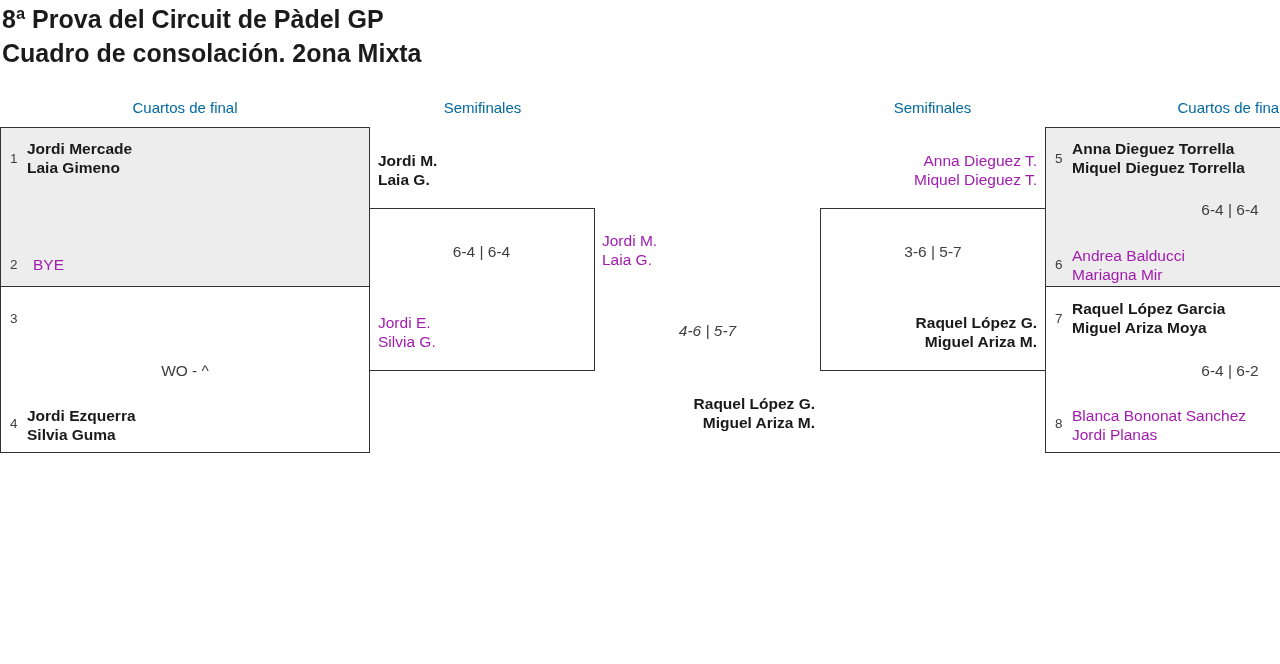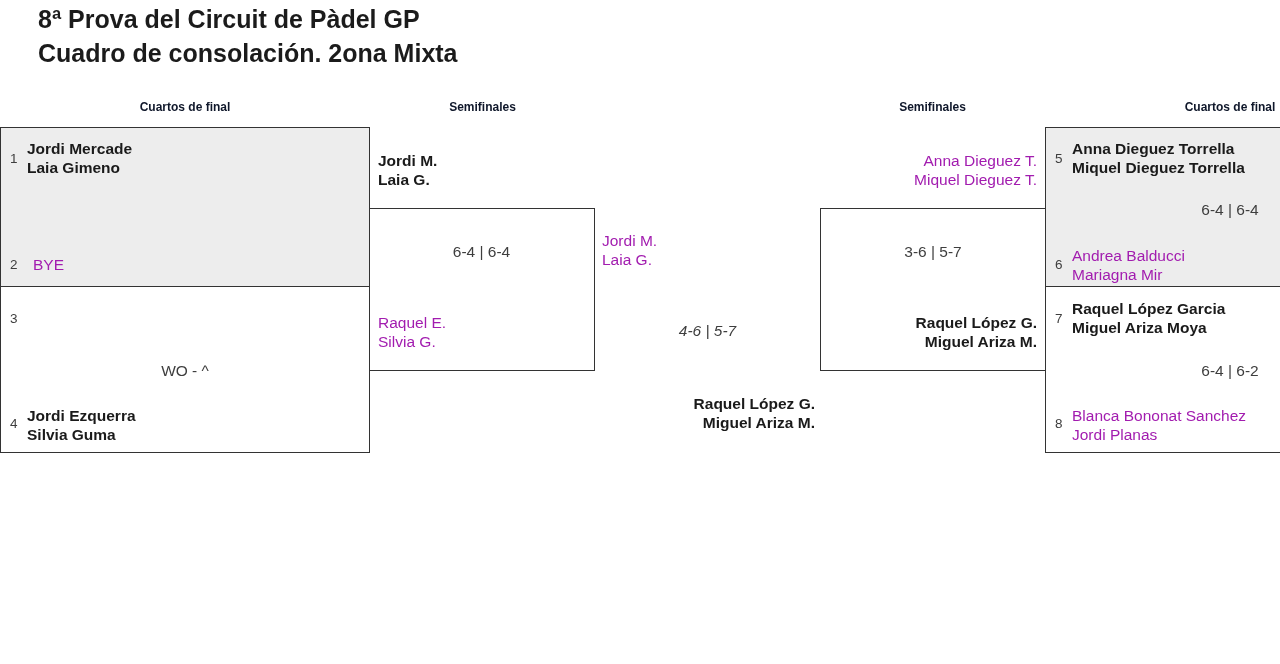--- a/index.html
+++ b/index.html
@@ -1,23 +1,23 @@
 <!DOCTYPE html>
 <html><head>
 <meta charset="utf-8">
 <style>
   html,body{margin:0;padding:0;}
   .canvas{position:relative;width:1280px;height:664px;overflow:hidden;background:#ffffff;
           font-family:"Liberation Sans",sans-serif;}
-  .title{position:absolute;left:2px;top:2px;font-size:25px;line-height:34px;font-weight:700;color:#1b1b1b;margin-left:36px;}
+  .title{position:absolute;left:2px;top:2px;font-size:25px;line-height:34px;font-weight:700;color:#1b1b1b;}
   .logo{position:absolute;left:1048px;top:4px;width:232px;height:66px;cursor:pointer;}
   .dot{position:absolute;border-radius:50%;}
   .wordmark{position:absolute;left:64px;top:-8px;font-family:"DejaVu Sans",sans-serif;font-weight:700;
             font-size:47px;line-height:64px;letter-spacing:-3px;color:#76b82a;}
-  .rh{position:absolute;top:99px;font-size:12px;line-height:17px;font-weight:700;color:#0f172a;text-align:center;}
+  .rh{position:absolute;top:99px;font-size:15px;line-height:17px;font-weight:400;color:#0369a1;text-align:center;}
   .box{position:absolute;box-sizing:border-box;border:1px solid #333333;background:#ffffff;}
   .box.gray{background:#ededed;}
   .box.noTop{border-top:none;}
   .box.sfL{border-left:none;}
   .box.sfR{border-right:none;}
   .finalArea{position:absolute;}
   .team{position:absolute;font-size:15.5px;line-height:19px;color:#a21caf;white-space:nowrap;}
   .team.w{font-weight:700;color:#1a1a1a;}
   .team.r{text-align:right;}
   .seed{position:absolute;font-size:13.5px;line-height:14px;color:#3e3e3e;}
@@ -61,21 +61,21 @@
     </div>
   </div>
 
   <div class="box sfL" style="left:370px;top:208px;width:225px;height:163px;">
     <div class="team w" style="left:8px;top:-58px;">
       <div>Jordi M.</div>
       <div>Laia G.</div>
     </div>
     <div class="score" style="left:0;top:34px;width:223px;">6-4 | 6-4</div>
     <div class="team" style="left:8px;top:104px;">
-      <div>Raquel E.</div>
+      <div>Jordi E.</div>
       <div>Silvia G.</div>
     </div>
   </div>
 
   <div class="finalArea" style="left:595px;top:208px;width:225px;height:230px;">
     <div class="team" style="left:7px;top:23px;">
       <div>Jordi M.</div>
       <div>Laia G.</div>
     </div>
     <div class="score" style="left:0;top:114px;width:225px;font-style:italic;">4-6 | 5-7</div>

